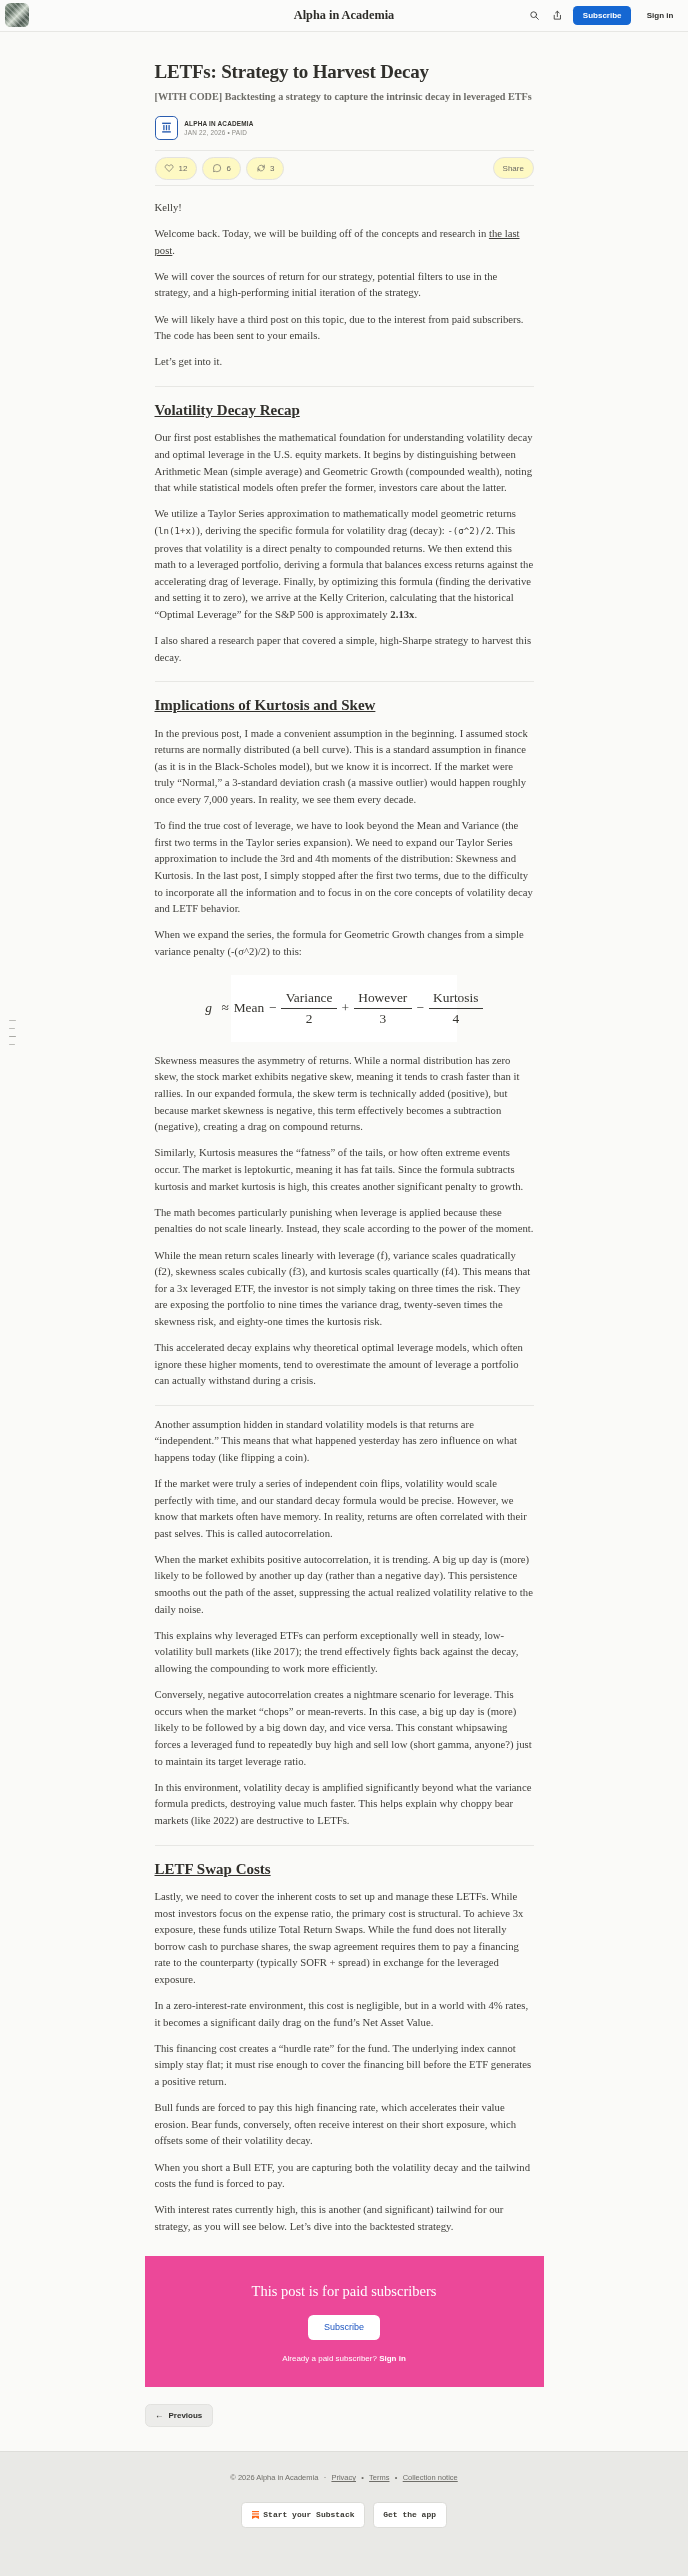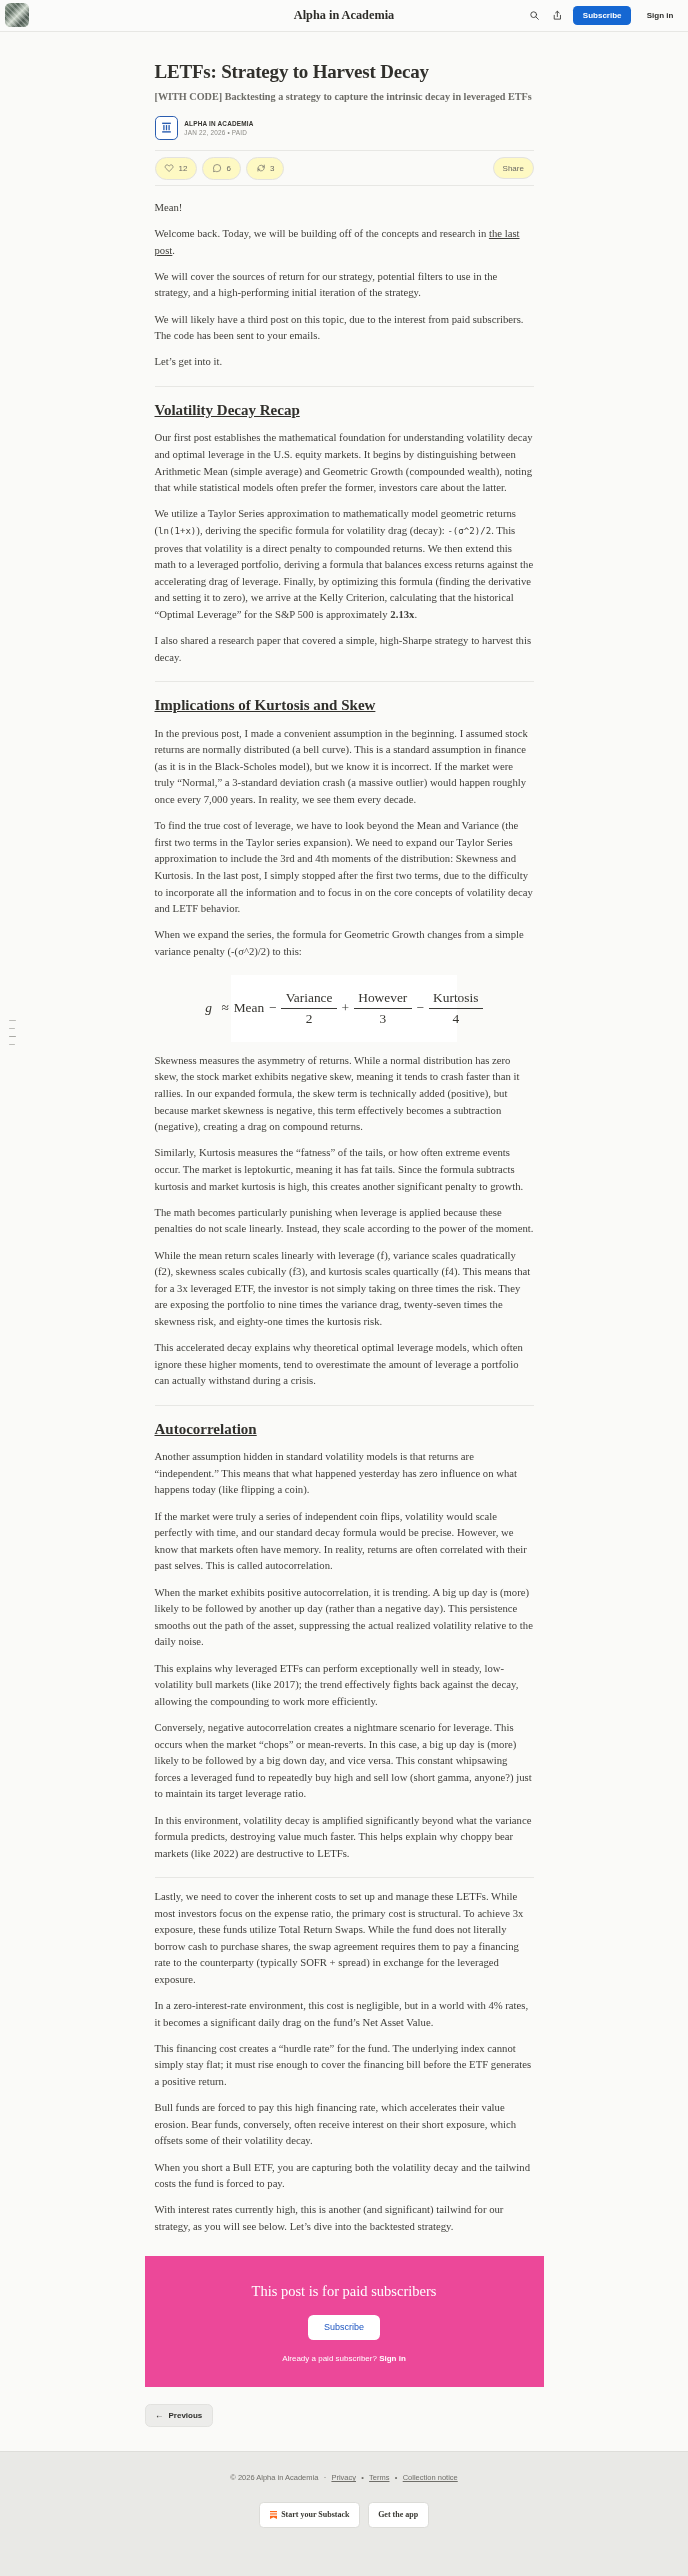--- a/index.html
+++ b/index.html
@@ -142,21 +142,21 @@
     padding:21.4px 0 25px 0;text-align:center;
     font-family:"Liberation Sans",sans-serif;color:#6f6e69;font-size:7.5px;
     flex:1 0 auto;
   }
   .footer-line a{color:#6f6e69;text-decoration:underline;cursor:pointer;text-align:center;}
   .footer-line .sep{margin:0 3.2px;}
   .footer-buttons{margin-top:19.3px;display:flex;justify-content:center;gap:7.5px;}
   .footer-btn{
     display:inline-flex;align-items:center;gap:4.3px;
     background:#ffffff;border:0.5px solid #dcdcd8;border-radius:4.3px;
-    font-family:Liberation Serif, serif;font-size:8px;font-weight:700;color:#3a3933;
+    font-family:Liberation Mono, monospace;font-size:8px;font-weight:700;color:#3a3933;
     padding:7.5px 9.6px;cursor:pointer;
   }
   
   .toc-dashes{position:absolute;left:8.6px;top:1020px;display:flex;flex-direction:column;gap:7px;cursor:pointer;}
   .toc-dashes .dash{height:1.1px;background:#bdbdb9;border-radius:0.5px;}
   .toc-dashes .dash:nth-child(1){width:7px;}
   .toc-dashes .dash:nth-child(2){width:6.4px;}
   .toc-dashes .dash:nth-child(3){width:7.5px;background:#a9a9a4;}
   .toc-dashes .dash:nth-child(4){width:6.4px;}
 </style>
@@ -239,21 +239,21 @@
           <path d="M4.5 19v-4.3h4.3"></path>
         </svg>
       <span>3</span>
     </button>
     <button class="pill share">Share</button>
   </div>
 
   <hr class="eng-hr">
 
   <article class="article-body">
-      <p class="para"><span class="pt-text">Mean!</span></p>
+      <p class="para"><span class="pt-text">Kelly!</span></p>
       <p class="para"><span class="pt-text">Welcome back. Today, we will be building off of the concepts and research in </span><a class="pt-link">the last post</a><span class="pt-text">.</span></p>
       <p class="para"><span class="pt-text">We will cover the sources of return for our strategy, potential filters to use in the strategy, and a high-performing initial iteration of the strategy.</span></p>
       <p class="para"><span class="pt-text">We will likely have a third post on this topic, due to the interest from paid subscribers. The code has been sent to your emails.</span></p>
       <p class="para"><span class="pt-text">Let’s get into it.</span></p>
       <hr class="sec-hr">
       <h2 class="sec-heading">Volatility Decay Recap</h2>
       <p class="para"><span class="pt-text">Our first post establishes the mathematical foundation for understanding volatility decay and optimal leverage in the U.S. equity markets. It begins by distinguishing between Arithmetic Mean (simple average) and Geometric Growth (compounded wealth), noting that while statistical models often prefer the former, investors care about the latter.</span></p>
       <p class="para"><span class="pt-text">We utilize a Taylor Series approximation to mathematically model geometric returns (</span><span class="pt-code">ln(1+x)</span><span class="pt-text">), deriving the specific formula for volatility drag (decay): </span><span class="pt-code">-(σ^2)/2</span><span class="pt-text">. This proves that volatility is a direct penalty to compounded returns. We then extend this math to a leveraged portfolio, deriving a formula that balances excess returns against the accelerating drag of leverage. Finally, by optimizing this formula (finding the derivative and setting it to zero), we arrive at the Kelly Criterion, calculating that the historical “Optimal Leverage” for the S&amp;P 500 is approximately </span><span class="pt-bold">2.13x</span><span class="pt-text">.</span></p>
       <p class="para"><span class="pt-text">I also shared a research paper that covered a simple, high-Sharpe strategy to harvest this decay.</span></p>
       <hr class="sec-hr">
@@ -280,28 +280,28 @@
           <span class="num">Kurtosis</span>
           <span class="den">4</span>
         </span>
       </div>
       <p class="para"><span class="pt-text">Skewness measures the asymmetry of returns. While a normal distribution has zero skew, the stock market exhibits negative skew, meaning it tends to crash faster than it rallies. In our expanded formula, the skew term is technically added (positive), but because market skewness is negative, this term effectively becomes a subtraction (negative), creating a drag on compound returns.</span></p>
       <p class="para"><span class="pt-text">Similarly, Kurtosis measures the “fatness” of the tails, or how often extreme events occur. The market is leptokurtic, meaning it has fat tails. Since the formula subtracts kurtosis and market kurtosis is high, this creates another significant penalty to growth.</span></p>
       <p class="para"><span class="pt-text">The math becomes particularly punishing when leverage is applied because these penalties do not scale linearly. Instead, they scale according to the power of the moment.</span></p>
       <p class="para"><span class="pt-text">While the mean return scales linearly with leverage (f), variance scales quadratically (f2), skewness scales cubically (f3), and kurtosis scales quartically (f4). This means that for a 3x leveraged ETF, the investor is not simply taking on three times the risk. They are exposing the portfolio to nine times the variance drag, twenty-seven times the skewness risk, and eighty-one times the kurtosis risk.</span></p>
       <p class="para"><span class="pt-text">This accelerated decay explains why theoretical optimal leverage models, which often ignore these higher moments, tend to overestimate the amount of leverage a portfolio can actually withstand during a crisis.</span></p>
       <hr class="sec-hr">
-      <h2 class="sec-heading">Autocorrelation</h2>
       <p class="para"><span class="pt-text">Another assumption hidden in standard volatility models is that returns are “independent.” This means that what happened yesterday has zero influence on what happens today (like flipping a coin).</span></p>
       <p class="para"><span class="pt-text">If the market were truly a series of independent coin flips, volatility would scale perfectly with time, and our standard decay formula would be precise. However, we know that markets often have memory. In reality, returns are often correlated with their past selves. This is called autocorrelation.</span></p>
       <p class="para"><span class="pt-text">When the market exhibits positive autocorrelation, it is trending. A big up day is (more) likely to be followed by another up day (rather than a negative day). This persistence smooths out the path of the asset, suppressing the actual realized volatility relative to the daily noise.</span></p>
       <p class="para"><span class="pt-text">This explains why leveraged ETFs can perform exceptionally well in steady, low-volatility bull markets (like 2017); the trend effectively fights back against the decay, allowing the compounding to work more efficiently.</span></p>
       <p class="para"><span class="pt-text">Conversely, negative autocorrelation creates a nightmare scenario for leverage. This occurs when the market “chops” or mean-reverts. In this case, a big up day is (more) likely to be followed by a big down day, and vice versa. This constant whipsawing forces a leveraged fund to repeatedly buy high and sell low (short gamma, anyone?) just to maintain its target leverage ratio.</span></p>
       <p class="para"><span class="pt-text">In this environment, volatility decay is amplified significantly beyond what the variance formula predicts, destroying value much faster. This helps explain why choppy bear markets (like 2022) are destructive to LETFs.</span></p>
       <hr class="sec-hr">
+      <h2 class="sec-heading">LETF Swap Costs</h2>
       <p class="para"><span class="pt-text">Lastly, we need to cover the inherent costs to set up and manage these LETFs. While most investors focus on the expense ratio, the primary cost is structural. To achieve 3x exposure, these funds utilize Total Return Swaps. While the fund does not literally borrow cash to purchase shares, the swap agreement requires them to pay a financing rate to the counterparty (typically SOFR + spread) in exchange for the leveraged exposure.</span></p>
       <p class="para"><span class="pt-text">In a zero-interest-rate environment, this cost is negligible, but in a world with 4% rates, it becomes a significant daily drag on the fund’s Net Asset Value.</span></p>
       <p class="para"><span class="pt-text">This financing cost creates a “hurdle rate” for the fund. The underlying index cannot simply stay flat; it must rise enough to cover the financing bill before the ETF generates a positive return.</span></p>
       <p class="para"><span class="pt-text">Bull funds are forced to pay this high financing rate, which accelerates their value erosion. Bear funds, conversely, often receive interest on their short exposure, which offsets some of their volatility decay.</span></p>
       <p class="para"><span class="pt-text">When you short a Bull ETF, you are capturing both the volatility decay and the tailwind costs the fund is forced to pay.</span></p>
       <p class="para"><span class="pt-text">With interest rates currently high, this is another (and significant) tailwind for our strategy, as you will see below. Let’s dive into the backtested strategy.</span></p>
     </article>
 
 </main>
 

